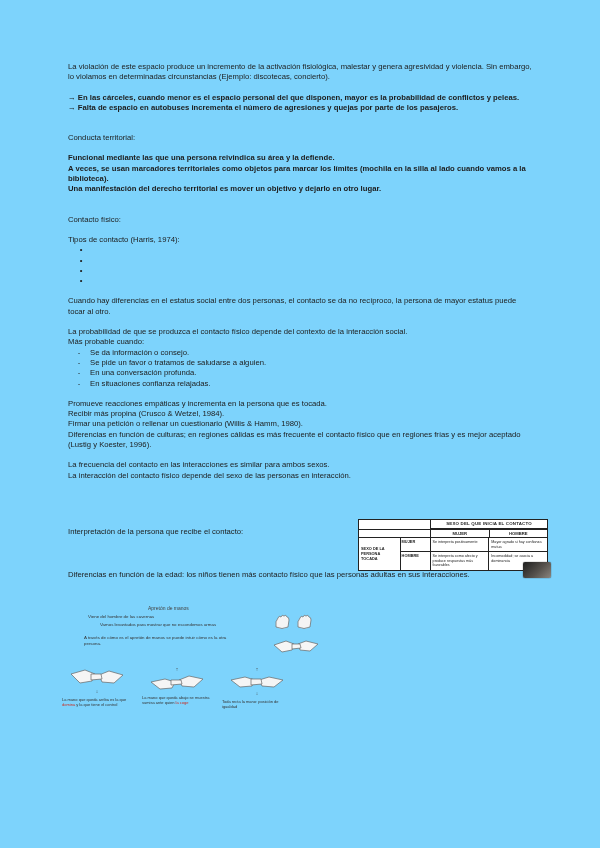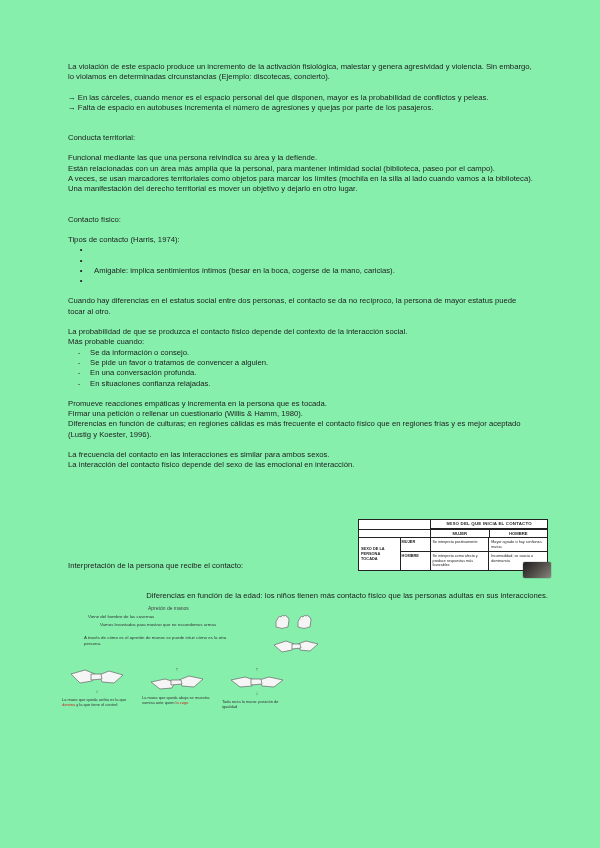--- a/index.html
+++ b/index.html
@@ -1,24 +1,24 @@
 <!DOCTYPE html>
 <html><head>
 <meta charset="utf-8">
 <style>
   * { box-sizing: border-box; }
   html,body { margin:0; padding:0; background:#ffffff; }
   .page {
-    position:relative; width:600px; height:848px; background:#86efac;
+    position:relative; width:600px; height:848px; background:#7dd3fc;
     font-family:"Liberation Sans", sans-serif; color:#1c1c1c;
     font-size:7.7px; line-height:10.3px; overflow:hidden;
   }
   .content { position:absolute; left:68px; top:62px; width:466px; }
   .mb1 { margin-bottom:10px; }
-  .mb2 { margin-bottom:20px; }
+  .mb2 { margin-bottom:20px;font-weight:bold; }
   .line { white-space:normal; }
   .bullets { margin:0; }
   .bullet-row { display:flex; }
   .bullet-row .glyph { width:26px; text-align:center; flex:0 0 26px; }
   .dash-row .glyph { width:22px; text-align:center; flex:0 0 22px; }
   .narrow { width:300px; }
 
   
   .sex-table {
     position:absolute; left:358px; top:519px; width:190px;
@@ -44,22 +44,22 @@
   .data-cell { flex:1; padding:2px; border-right:0.6px solid #222; }
   .data-cell:last-child { border-right:none; }
   .hands-photo {
     position:absolute; right:-4px; bottom:-8px; width:28px; height:16px;
     background:linear-gradient(135deg,#1f1f1f 0%,#55514c 55%,#8a857e 100%);
     border-radius:2px; box-shadow:0 0 1px #000;
   }
 
   
   .abs { position:absolute; left:68px; }
-  .interpret-line { top:561px; width:300px; }
-  .edad-line { top:591px; width:480px;text-align:right; }
+  .interpret-line { top:527px; width:300px; }
+  .edad-line { top:570px; width:480px; }
 
   
   .apreton { position:absolute; left:78px; top:606px; width:230px;
     font-size:4.4px; line-height:5.4px; color:#333; }
   .apreton-title { margin-left:70px; font-size:5px; color:#444; margin-bottom:3px; }
   .apreton-n1 { margin-left:10px; margin-bottom:2px; }
   .apreton-n2 { margin-left:22px; margin-bottom:8px; }
   .apreton-n3 { margin-left:6px; width:150px; }
   .apreton-sketches { position:absolute; right:-14px; top:6px; width:50px; }
   .sketch { display:block; margin-bottom:6px; }
@@ -83,81 +83,80 @@
 
     <div class="mb2">
       <div class="line">→ En las cárceles, cuando menor es el espacio personal del que disponen, mayor es la probabilidad de conflictos y peleas.</div>
       <div class="line">→ Falta de espacio en autobuses incrementa el número de agresiones y quejas por parte de los pasajeros.</div>
     </div>
 
     <div class="line mb1">Conducta territorial:</div>
 
     <div class="mb2">
       <div class="line">Funcional mediante las que una persona reivindica su área y la defiende.</div>
-      <div class="line">Están relacionadas con un área más amplia que la personal, para mantener intimidad social (biblioteca, paseo por el campo).</div>
       <div class="line">A veces, se usan marcadores territoriales como objetos para marcar los límites (mochila en la silla al lado cuando vamos a la biblioteca).</div>
       <div class="line">Una manifestación del derecho territorial es mover un objetivo y dejarlo en otro lugar.</div>
     </div>
 
     <div class="line mb1">Contacto físico:</div>
 
 
     <div class="mb1">
       <div class="line">Tipos de contacto (Harris, 1974):</div>
       <div class="bullets">
         <div class="bullet-row">
           <span class="glyph">•</span>
         </div>
         <div class="bullet-row">
           <span class="glyph">•</span>
         </div>
         <div class="bullet-row">
           <span class="glyph">•</span>
-          <span class="line">Amigable: implica sentimientos íntimos (besar en la boca, cogerse de la mano, caricias).</span>
         </div>
         <div class="bullet-row">
           <span class="glyph">•</span>
         </div>
       </div>
     </div>
 
     <div class="line mb1">Cuando hay diferencias en el estatus social entre dos personas, el contacto se da no recíproco, la persona de mayor estatus puede tocar al otro.</div>
 
     <div class="mb1">
       <div class="line">La probabilidad de que se produzca el contacto físico depende del contexto de la interacción social.</div>
       <div class="line">Más probable cuando:</div>
       <div class="bullets">
         <div class="bullet-row dash-row">
           <span class="glyph">-</span>
           <span class="line">Se da información o consejo.</span>
         </div>
         <div class="bullet-row dash-row">
           <span class="glyph">-</span>
-          <span class="line">Se pide un favor o tratamos de convencer a alguien.</span>
+          <span class="line">Se pide un favor o tratamos de saludarse a alguien.</span>
         </div>
         <div class="bullet-row dash-row">
           <span class="glyph">-</span>
           <span class="line">En una conversación profunda.</span>
         </div>
         <div class="bullet-row dash-row">
           <span class="glyph">-</span>
           <span class="line">En situaciones confianza relajadas.</span>
         </div>
       </div>
     </div>
 
     <div class="mb1">
       <div class="line">Promueve reacciones empáticas y incrementa en la persona que es tocada.</div>
+      <div class="line">Recibir más propina (Crusco &amp; Wetzel, 1984).</div>
       <div class="line">Firmar una petición o rellenar un cuestionario (Willis &amp; Hamm, 1980).</div>
       <div class="line">Diferencias en función de culturas; en regiones cálidas es más frecuente el contacto físico que en regiones frías y es mejor aceptado (Lustig y Koester, 1996).</div>
     </div>
 
     <div>
       <div class="line">La frecuencia del contacto en las interacciones es similar para ambos sexos.</div>
-      <div class="line narrow">La interacción del contacto físico depende del sexo de las emocional en interacción.</div>
+      <div class="line narrow">La interacción del contacto físico depende del sexo de las personas en interacción.</div>
     </div>
   </div>
 
   <div class="sex-table">
     <div class="ttl-row">
       <div class="ttl-spacer"></div>
       <div class="ttl-cell">SEXO DEL QUE INICIA EL CONTACTO</div>
     </div>
     <div class="hdr-row">
       <div class="hdr-spacer"></div>

